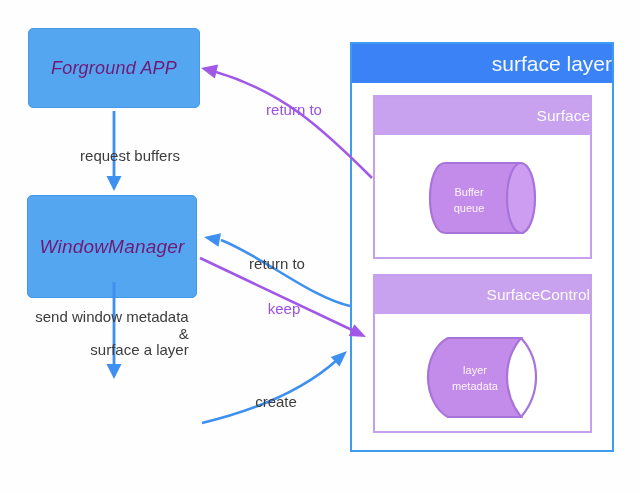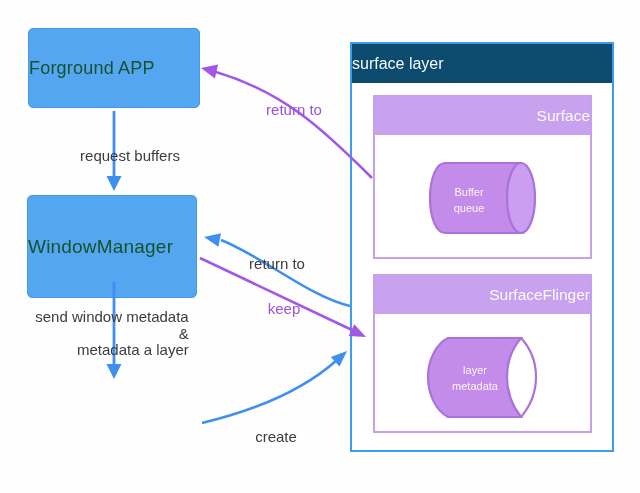--- a/index.html
+++ b/index.html
@@ -3,37 +3,37 @@
 <meta charset="utf-8">
 <style>
   html,body{margin:0;padding:0;background:#fff;}
   .canvas{
     position:relative;width:640px;height:493px;background:#fefefe;overflow:hidden;
     font-family:"Liberation Sans",sans-serif;
   }
   
   .bluebox{
     position:absolute;background:#55a6f0;border:1px solid #459ae8;border-radius:5px;
-    display:flex;align-items:center;justify-content:flex-start;
-    color:#14532d;box-sizing:border-box;
+    display:flex;align-items:center;justify-content:center;
+    color:#701a75;box-sizing:border-box;font-style:italic;
   }
   .bluebox .t{font-size:18px;letter-spacing:.2px;}
   #box-app{left:28px;top:28px;width:172px;height:80px;}
   #box-wm {left:27px;top:195px;width:170px;height:103px;}
   #box-sf {left:27px;top:381px;width:168px;height:84px;}
   #box-wm .t,#box-sf .t{font-size:19px;}
 
   
   .container{
     position:absolute;left:350px;top:42px;width:264px;height:410px;
     border:2px solid #3e9cf0;background:#fff;box-sizing:border-box;
   }
   .container-header{
-    position:absolute;left:0;top:0;right:0;height:39px;background:#0c4a6e;
-    display:flex;align-items:center;justify-content:flex-start;color:#f4faff;font-size:16px;
+    position:absolute;left:0;top:0;right:0;height:39px;background:#3b82f6;
+    display:flex;align-items:center;justify-content:flex-end;color:#f4faff;font-size:21px;
   }
   .purplebox{
     position:absolute;border:2px solid #c6a0ee;background:#fff;box-sizing:border-box;
   }
   .purplebox .ph{
     position:absolute;left:0;top:0;right:0;height:38px;background:#c9a2ef;
     display:flex;align-items:center;justify-content:flex-end;color:#fdfaff;font-size:15.5px;
   }
   #box-surface{left:373px;top:95px;width:219px;height:164px;}
   #box-control{left:373px;top:274px;width:219px;height:159px;}
@@ -70,21 +70,21 @@
   </div>
 
   <div class="purplebox" id="box-surface">
     <div class="ph">
       <span>Surface</span>
     </div>
   </div>
 
   <div class="purplebox" id="box-control">
     <div class="ph">
-      <span>SurfaceFlinger</span>
+      <span>SurfaceControl</span>
     </div>
   </div>
 
   <svg class="overlay" viewBox="0 0 640 493">
 
     <g>
       <path d="M 521,163 L 445,163 C 436,163 430,179 430,198 C 430,217 436,233 445,233 L 521,233 Z" fill="#c48cea" stroke="#a873da" stroke-width="2.2"></path>
       <ellipse cx="521" cy="198" rx="14" ry="35" fill="#cd9df1" stroke="#a873da" stroke-width="2.2"></ellipse>
     </g>
 
@@ -123,30 +123,30 @@
       <path d="M 202,423 Q 290,402 337,360" fill="none" stroke-width="2.6"></path>
       <polygon points="347,351 339.5,366.5 330.8,356.9" stroke="none"></polygon>
     </g>
   </svg>
 
   <div class="lbl" style="left:114px;top:155px;margin-left:16px;">request buffers</div>
 
   <div class="lbl multi" style="left:112px;top:334px;">
     <div>send window metadata</div>
     <div>&amp;</div>
-    <div>metadata a layer</div>
+    <div>surface a layer</div>
   </div>
 
   <div class="lbl purple" style="left:294px;top:109px;">return to</div>
 
   <div class="lbl" style="left:277px;top:263px;">return to</div>
 
   <div class="lbl purple" style="left:284px;top:308px;">keep</div>
 
-  <div class="lbl" style="left:276px;top:401px;margin-top:35px;">create</div>
+  <div class="lbl" style="left:276px;top:401px;">create</div>
 
   <div class="shape-label" style="left:469px;top:200px;">
     <div>Buffer</div>
     <div>queue</div>
   </div>
 
   <div class="shape-label" style="left:475px;top:378px;">
     <div>layer</div>
     <div>metadata</div>
   </div>

